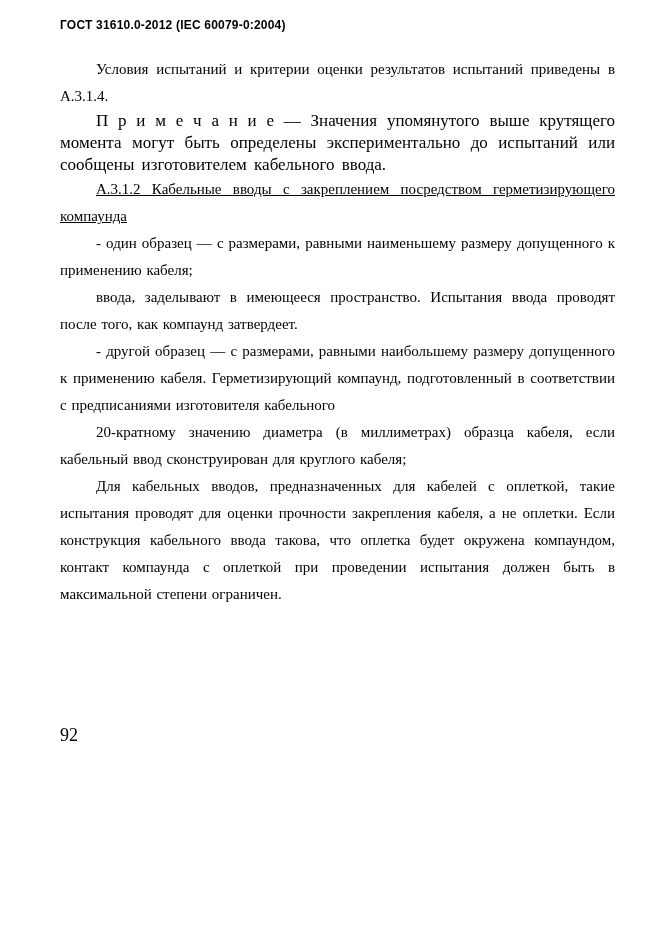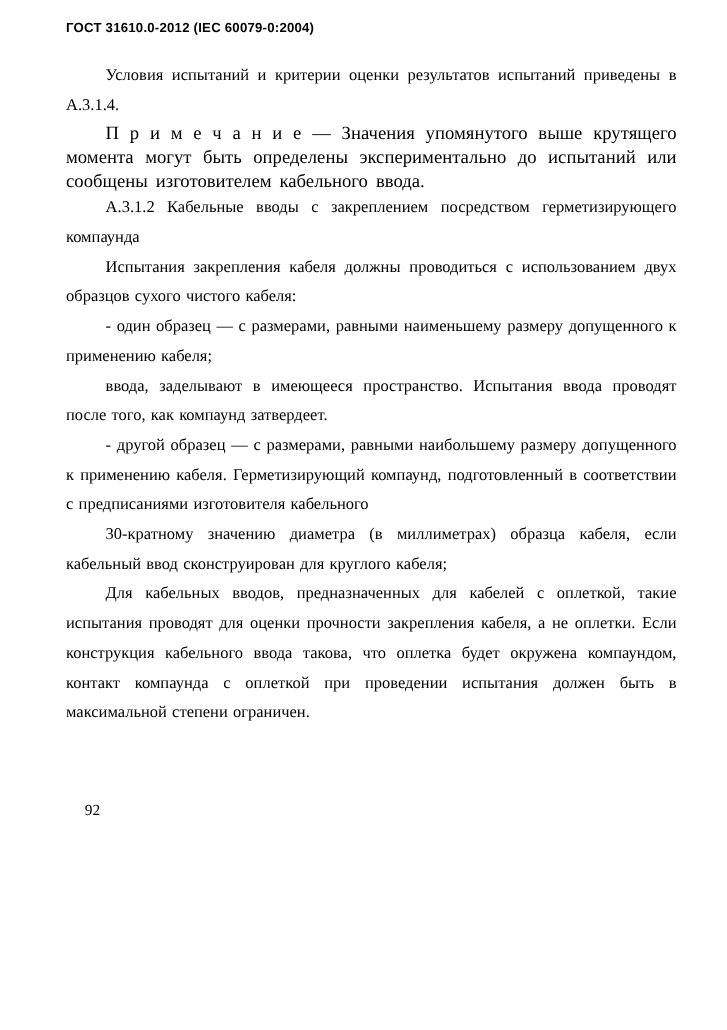--- a/index.html
+++ b/index.html
@@ -40,43 +40,43 @@
     text-indent: 36px;
     word-spacing: 1px;
   }
   .content p.note {
     font-size: 17px;
     line-height: 22px;
     word-spacing: 3px;
   }
   .content p.heading {
     word-spacing: 1px;
+    text-decoration: underline;
   }
   .page-number {
     position: absolute;
-    left: 77px;
+    left: 60px;
     bottom: 22px;
-    font-size: 14px;
+    font-size: 18px;
     font-family: "Liberation Serif", serif;
   }
 </style>
 </head>
 <body>
 
 <div class="page">
 
   <div class="doc-header">ГОСТ 31610.0-2012 (IEC 60079-0:2004)</div>
 
   <div class="content">
     <p class="para">Условия испытаний и критерии оценки результатов испытаний приведены в А.3.1.4.</p>
     <p class="para note">П р и м е ч а н и е  —  Значения упомянутого выше крутящего момента могут быть определены экспериментально до испытаний или сообщены изготовителем кабельного ввода.</p>
     <p class="para heading">А.3.1.2 Кабельные вводы с закреплением посредством герметизирующего компаунда</p>
-    <p class="para">Испытания закрепления кабеля должны проводиться с использованием двух образцов сухого чистого кабеля:</p>
     <p class="para">- один образец — с размерами, равными наименьшему размеру допущенного к применению кабеля;</p>
     <p class="para">ввода, заделывают в имеющееся пространство. Испытания ввода проводят после того, как компаунд затвердеет.</p>
     <p class="para">- другой образец — с размерами, равными наибольшему размеру допущенного к применению кабеля. Герметизирующий компаунд, подготовленный в соответствии с предписаниями изготовителя кабельного</p>
-    <p class="para">30-кратному значению диаметра (в миллиметрах) образца кабеля, если кабельный ввод сконструирован для круглого кабеля;</p>
+    <p class="para">20-кратному значению диаметра (в миллиметрах) образца кабеля, если кабельный ввод сконструирован для круглого кабеля;</p>
     <p class="para">Для кабельных вводов, предназначенных для кабелей с оплеткой, такие испытания проводят для оценки прочности закрепления кабеля, а не оплетки. Если конструкция кабельного ввода такова, что оплетка будет окружена компаундом, контакт компаунда с оплеткой при проведении испытания должен быть в максимальной степени ограничен.</p>
   </div>
 
   <div class="page-number">92</div>
 
 </div>
 
 </body></html>

